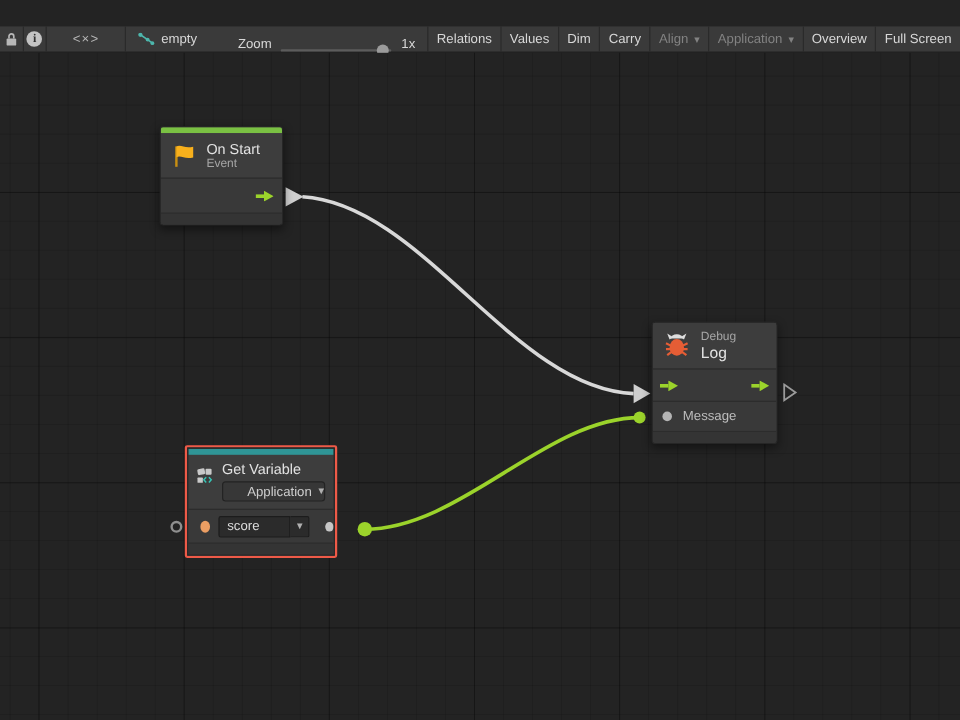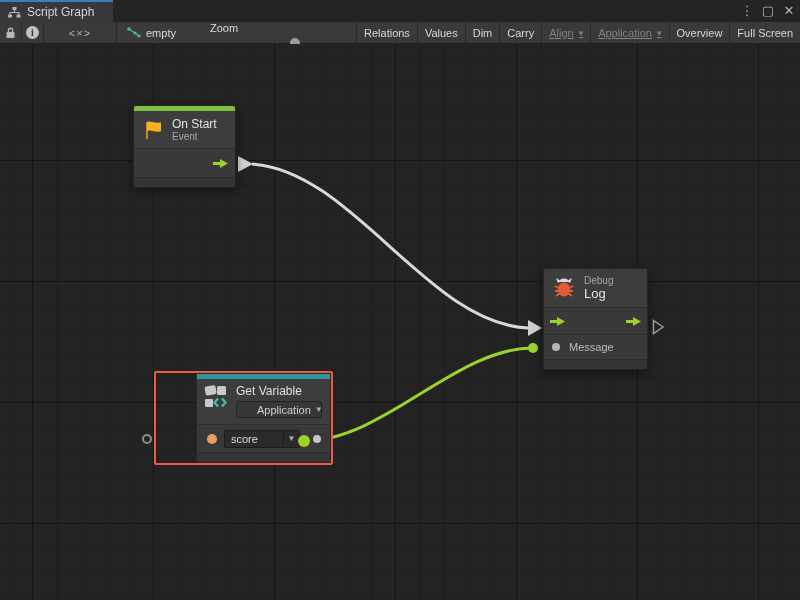--- a/index.html
+++ b/index.html
@@ -15,24 +15,24 @@
   .tab-title { font-size:12px; color:#d6d6d6; white-space:nowrap; }
   .win-controls { position:absolute; right:4px; top:0; height:22px; display:flex; align-items:center; gap:7px; }
   .win-btn { color:#b4b4b4; font-size:13px; line-height:22px; width:14px; text-align:center; cursor:default; }
 
   
   .toolbar { position:absolute; top:22px; left:0; width:800px; height:22px; background:#3a3a3a;
              border-bottom:1px solid #1d1d1d; display:flex; align-items:stretch; font-size:11px; color:#d8d8d8; }
   .tb-btn { display:flex; align-items:center; justify-content:center; padding:0 7px;
             border-right:1px solid #2a2a2a; white-space:nowrap; }
   .tb-btn.icon-only { width:22px; padding:0; }
-  .disabled { color:#828282;text-decoration:underline; }
+  .disabled { color:#828282; }
   .has-dd::after { content:"▾"; margin-left:5px; font-size:9px; }
   .empty-chip { display:flex; align-items:center; gap:5px; padding:4px 10px; }
-  .zoom-box { display:flex; align-items:flex-start; gap:8px; padding:0 10px 0 24px;flex-direction:column; }
+  .zoom-box { display:flex; align-items:flex-end; gap:8px; padding:0 10px 0 24px; }
   .zoom-track { position:relative; width:92px; height:2px; background:#5c5c5c; border-radius:1px; }
   .zoom-handle { position:absolute; top:-4px; left:80px; width:10px; height:10px; border-radius:50%; background:#9b9b9b; }
   .tb-right { margin-left:auto; display:flex; align-items:stretch; border-left:1px solid #2a2a2a; }
   .info-circle { width:13px; height:13px; border-radius:50%; background:#c3c3c3; color:#303030;
                  font-size:10px; font-weight:bold; display:flex; align-items:center; justify-content:center;
                  font-family:"Liberation Serif", serif; }
   .code-glyph { color:#b8b8b8; font-size:11px; letter-spacing:1px; }
 
   
   .canvas { position:absolute; top:44px; left:0; width:800px; height:556px; background-color:#232323;
@@ -64,21 +64,21 @@
 
   
   .node-debug { left:543px; top:224px; width:105px; }
   .row-exec { height:27px; }
   .row-msg  { height:25px; }
   .msg-dot { width:8px; height:8px; background:#b4b4b4; margin-left:8px; }
   .msg-label { font-size:11px; color:#bdbdbd; margin-left:9px; }
 
   
   .sel-wrap { position:absolute; left:154px; top:327px; border:2px solid var(--selection-red,#ee5a48); border-radius:2px; }
-  .node-getvar { position:relative; width:135px; background:#3d3d3d; border:1px solid #262626; overflow:hidden;margin-left:40px; }
+  .node-getvar { position:relative; width:123px; background:#3d3d3d; border:1px solid #262626; overflow:hidden; }
   .gv-header { display:flex; align-items:flex-start; gap:7px; padding:5px 7px 6px 7px; }
   .gv-col { display:flex; flex-direction:column; gap:3px; }
   .dropdown { display:flex; align-items:center; justify-content:space-between; background:#373737;
               border:1px solid #232323; border-radius:3px; height:17px; width:86px; padding:0 20px;
               font-size:11px; color:#cfcfcf; }
   .dd-arrow { font-size:8px; color:#b0b0b0; margin-left:4px; }
   .gv-row { height:28px; gap:0; }
   .gv-orange { width:10px; height:10px; background:var(--port-orange,#eb9e63); margin-left:10px; }
   .field { display:flex; align-items:center; margin-left:7px; }
   .field-text { width:60px; height:18px; background:#2b2b2b; border:1px solid #1c1c1c; border-radius:2px 0 0 2px;
@@ -93,36 +93,20 @@
                    border-radius:50%; background:transparent; }
   .green-out-dot { position:absolute; left:298px; top:391px; width:12px; height:12px; border-radius:50%;
                    background:var(--exec-green,#9bd32b); }
   .hollow-tri { position:absolute; left:652px; top:275px; }
 </style>
 </head>
 <body>
 
 <div class="window">
 
-  <div class="titlebar">
-    <div class="tab">
-      <svg width="13" height="11" viewBox="0 0 13 11">
-        <rect x="4.5" y="0" width="4" height="3" fill="#b5b5b5"></rect>
-        <rect x="0" y="7.5" width="4" height="3" fill="#b5b5b5"></rect>
-        <rect x="8.5" y="7.5" width="4" height="3" fill="#b5b5b5"></rect>
-        <path d="M6.5 3 v2.5 M2 7.5 V5.5 h9 V7.5" stroke="#b5b5b5" stroke-width="1.2" fill="none"></path>
-      </svg>
-      <span class="tab-title">Script Graph</span>
-    </div>
-    <div class="win-controls">
-      <span class="win-btn">⋮</span>
-      <span class="win-btn">▢</span>
-      <span class="win-btn">✕</span>
-    </div>
-  </div>
 
   <div class="toolbar">
     <div class="tb-btn icon-only">
       <svg width="11" height="12" viewBox="0 0 11 12">
         <rect x="1.5" y="5" width="8" height="6" rx="1" fill="#b8b8b8"></rect>
         <path d="M3.5 5 V3.2 a2 2 0 0 1 4 0 V5" stroke="#b8b8b8" stroke-width="1.4" fill="none"></path>
       </svg>
     </div>
     <div class="tb-btn icon-only">
       <span class="info-circle">i</span>

